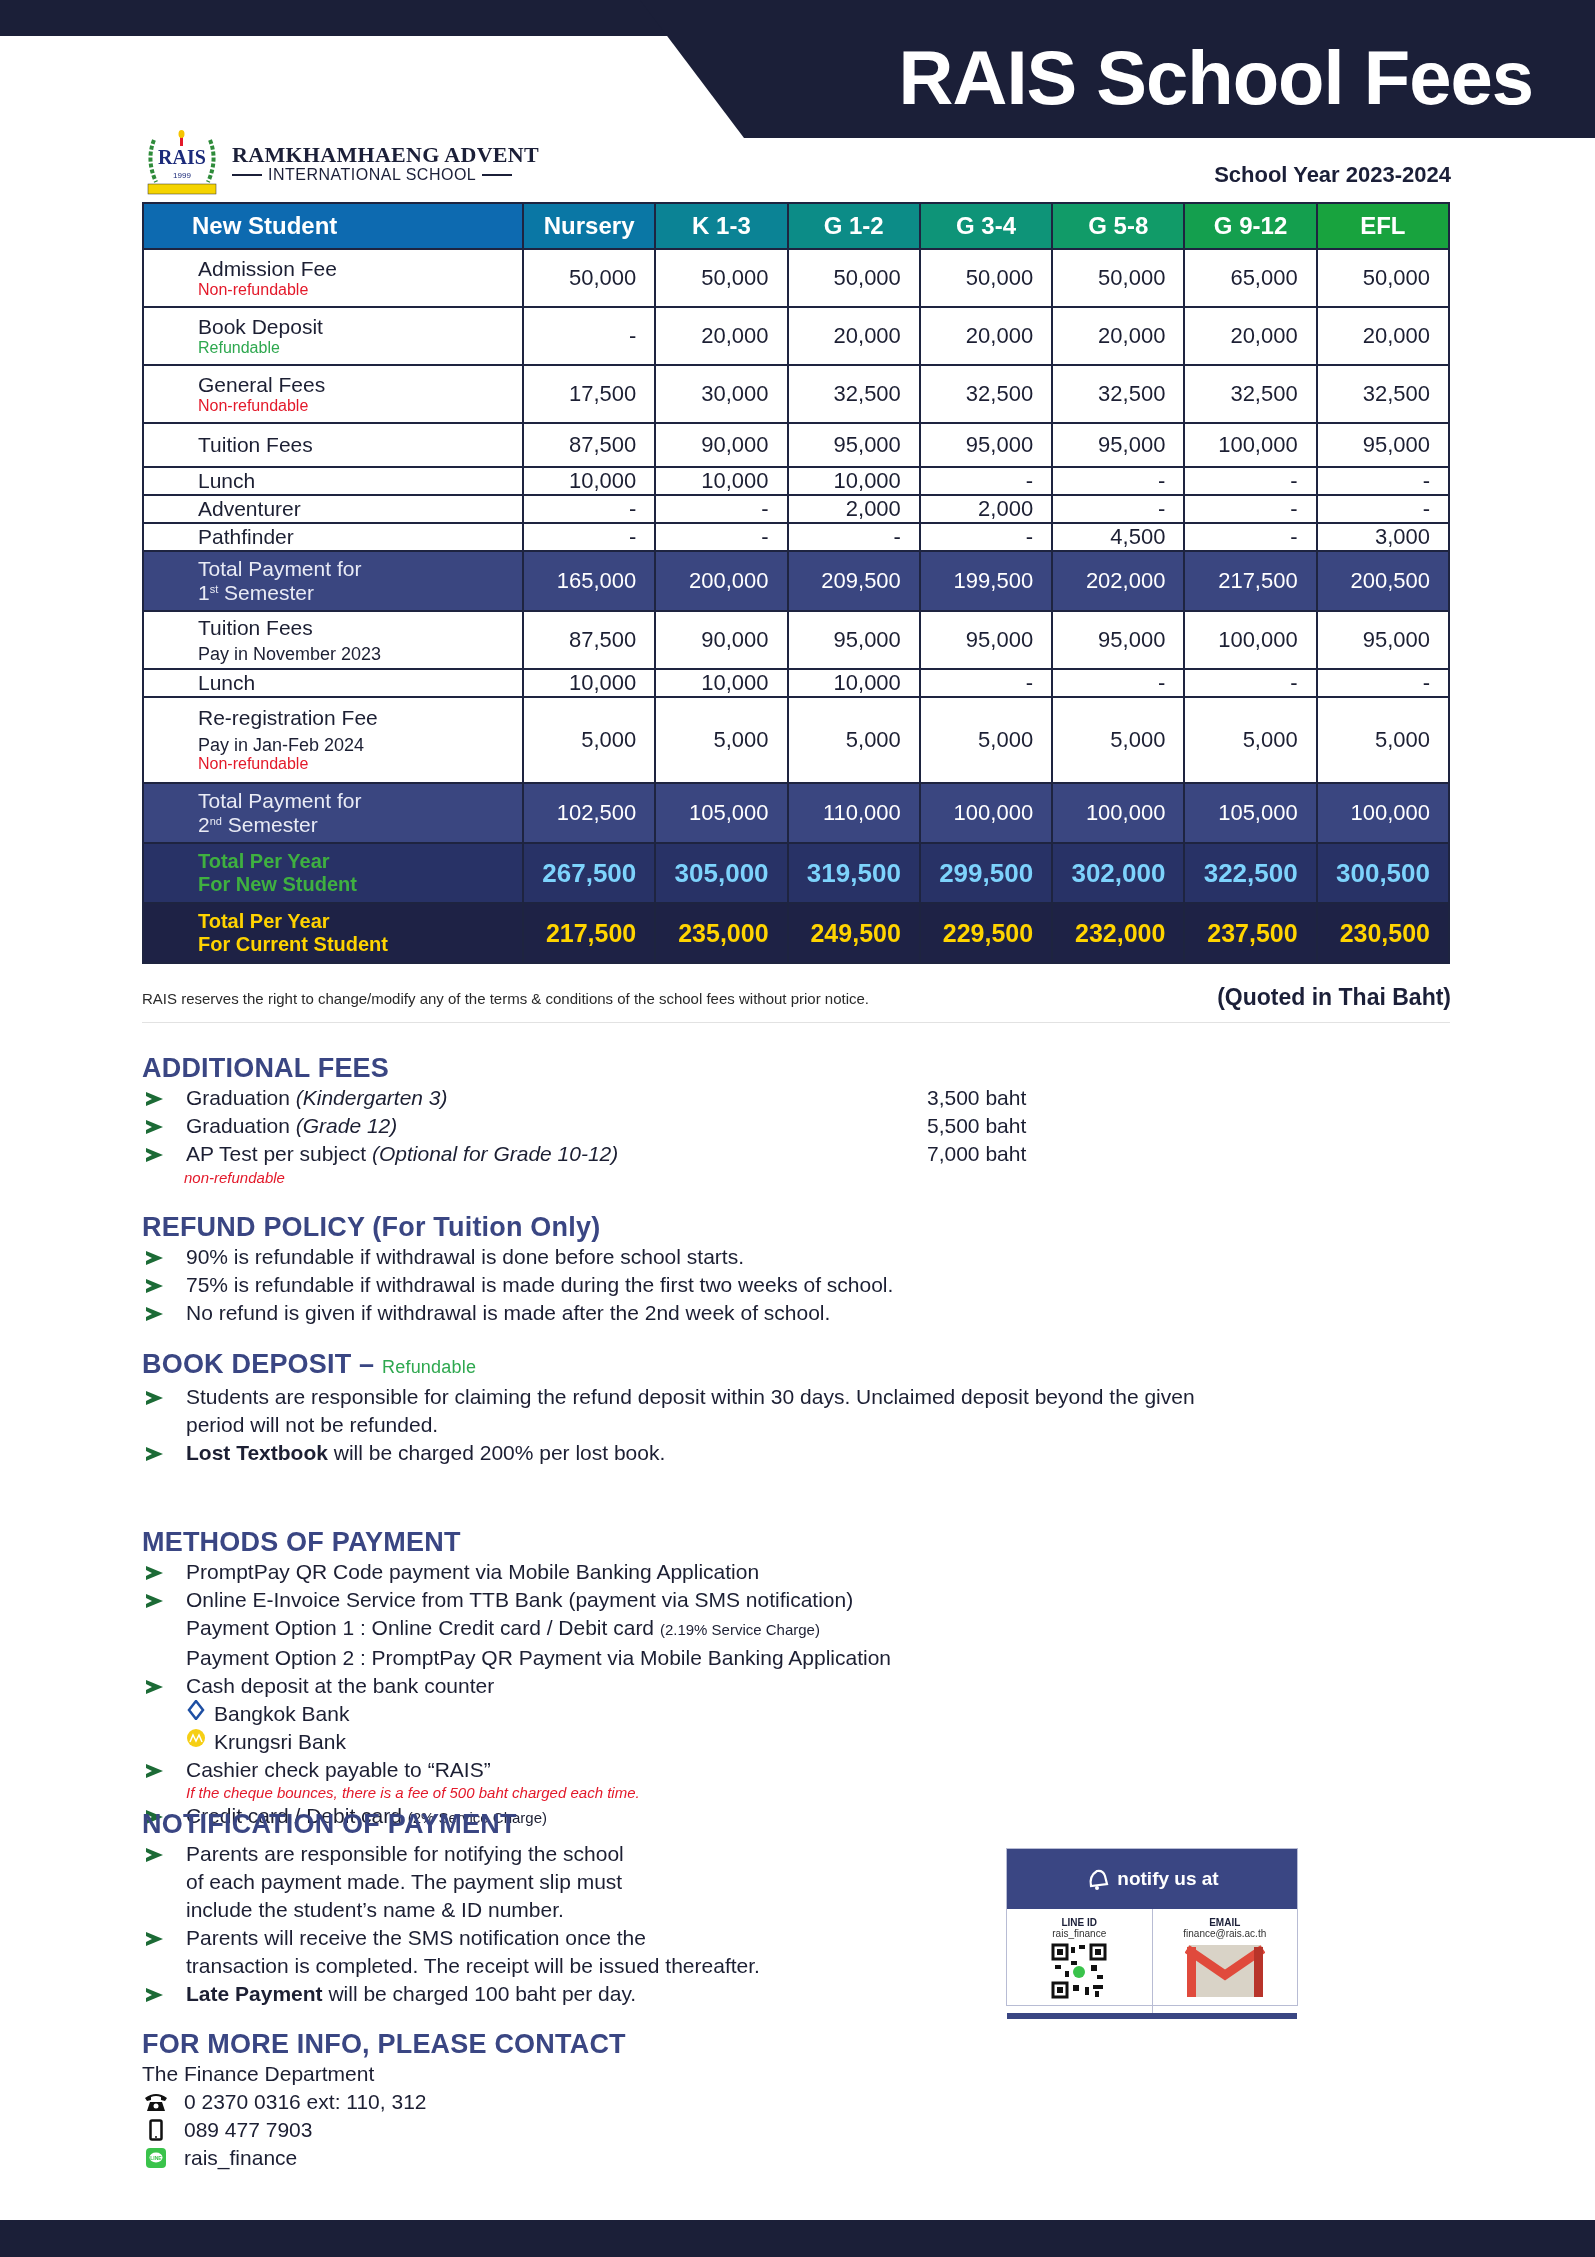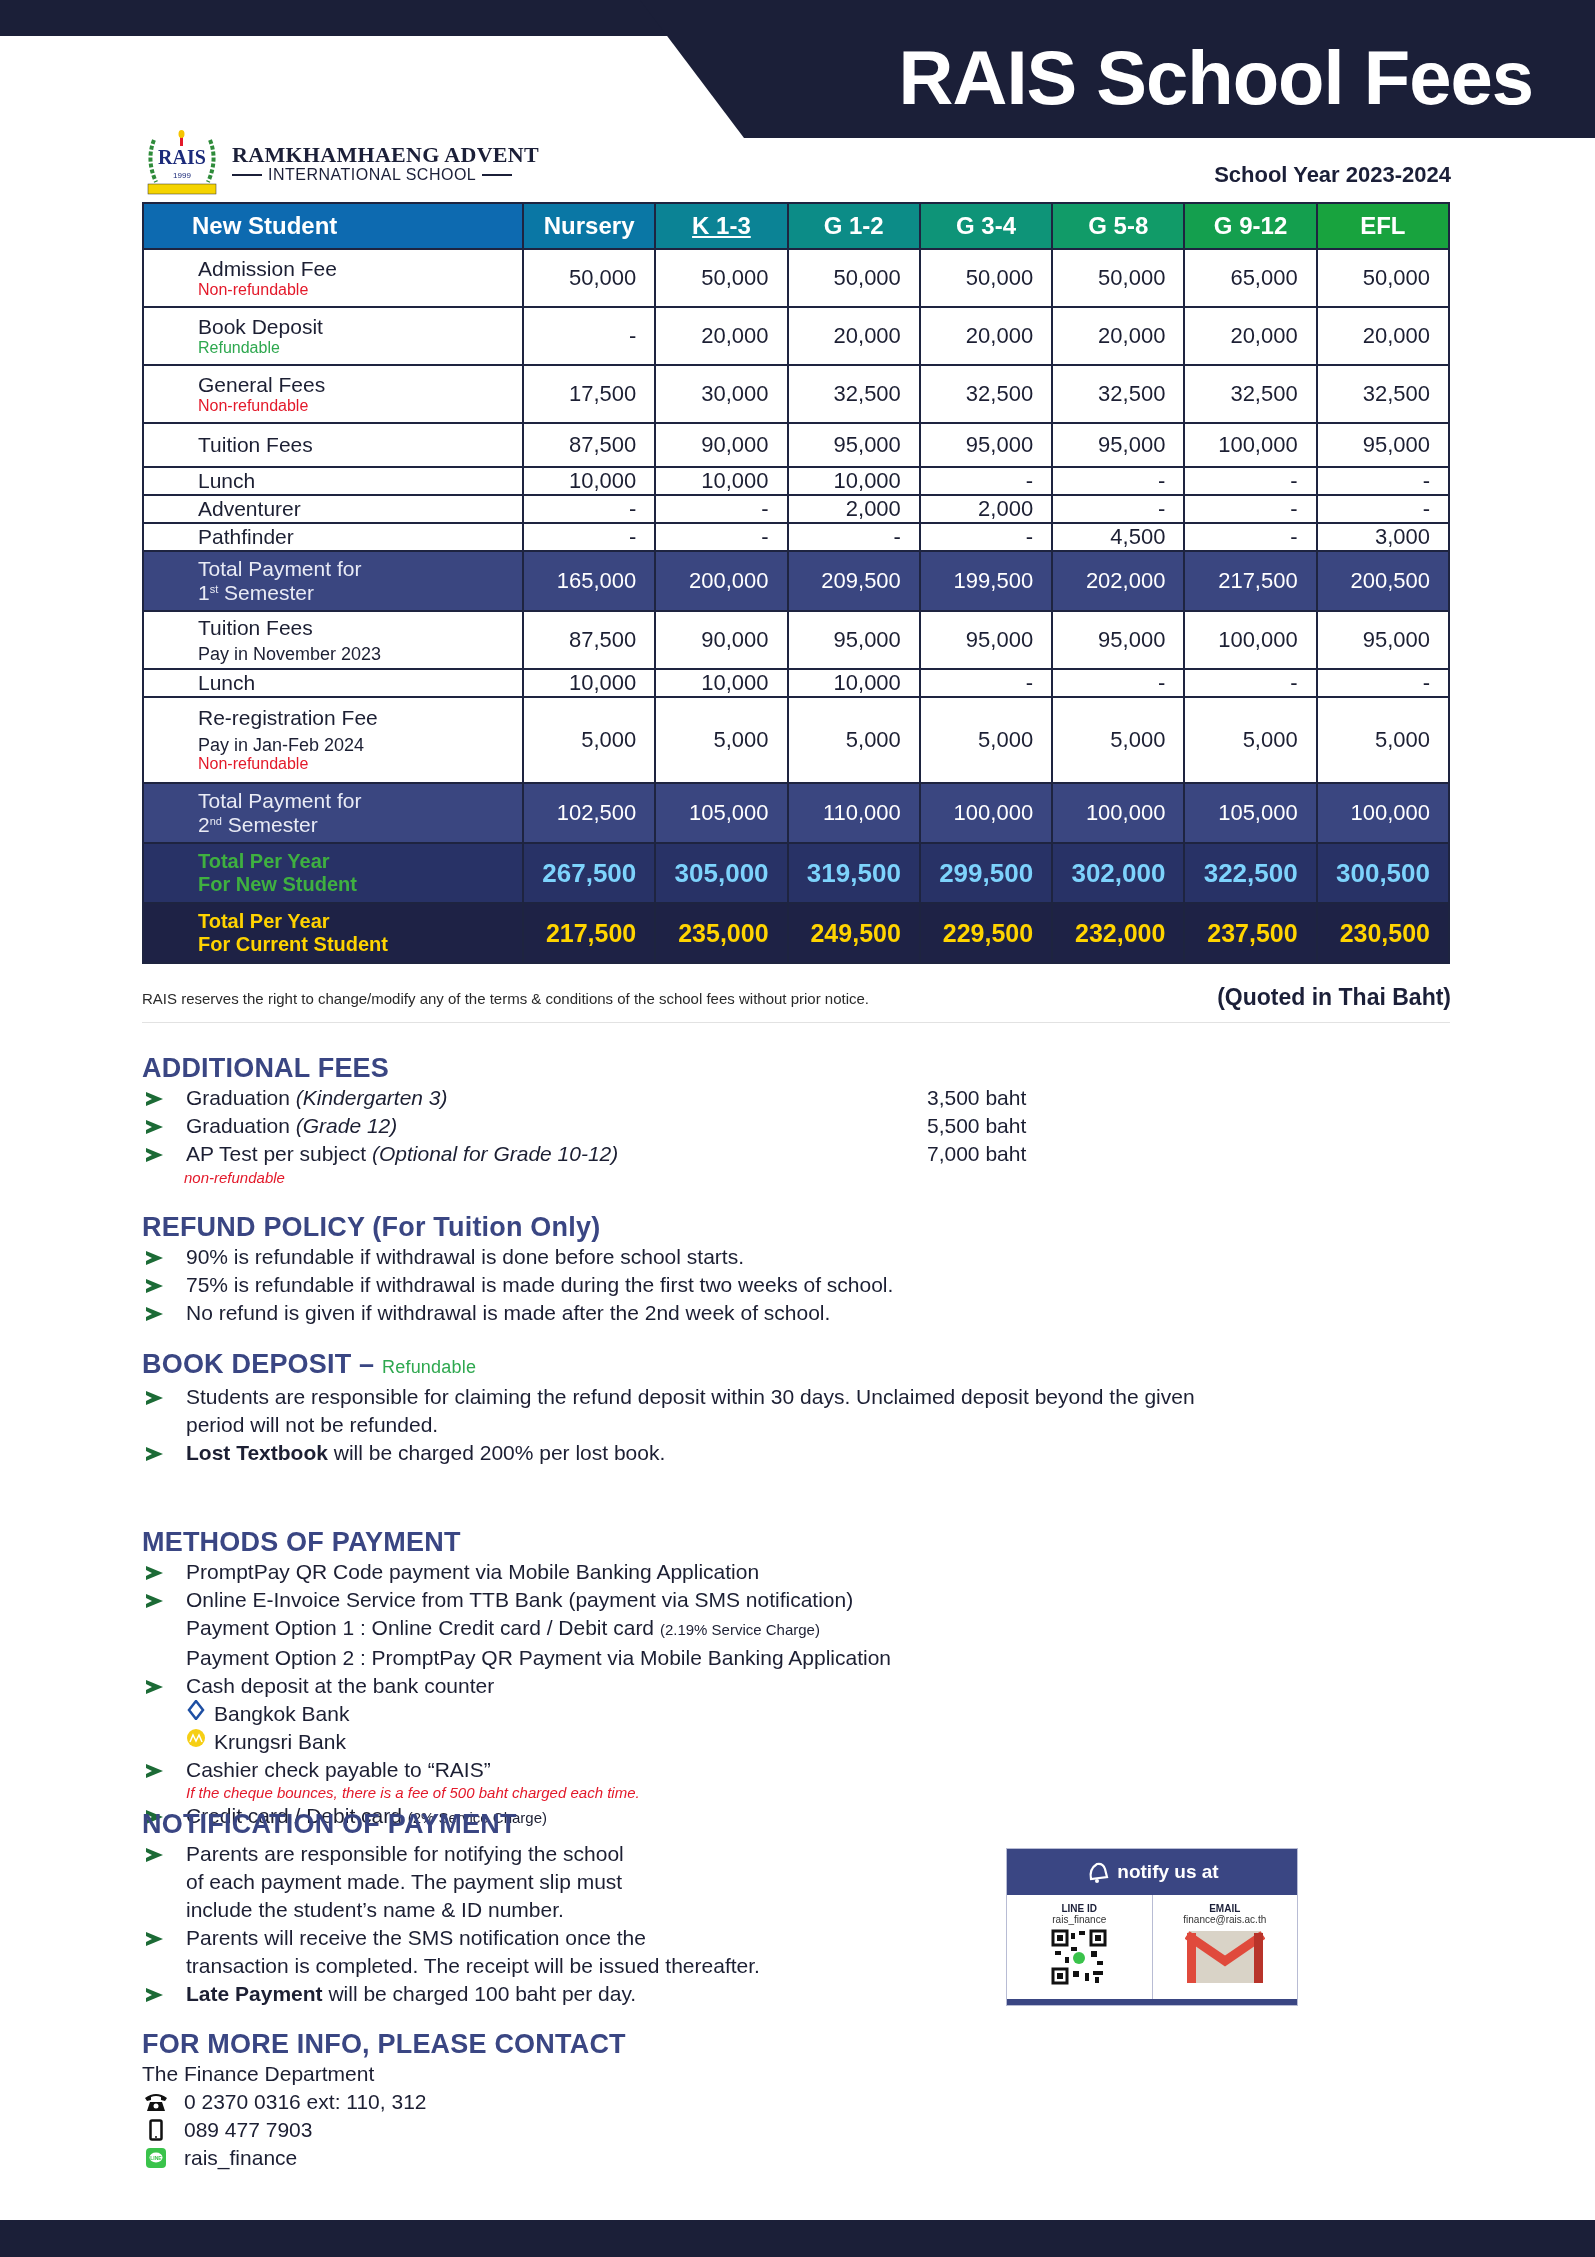--- a/index.html
+++ b/index.html
@@ -62,21 +62,21 @@
   .small { font-size: 15px; }
   .bold { font-weight: bold; }
   .amount { position: absolute; left: 785px; }
   .ital { font-style: italic; }
 
   .bank { display: flex; align-items: flex-start; gap: 8px; padding-left: 44px; font-size: 21px; line-height: 28px; }
   .bank .b-icon { width: 20px; height: 20px; display: inline-block; }
 
   
   .notify { position: absolute; left: 1006px; top: 1848px; width: 292px; height: 158px; border: 1px solid #b8bcd4; }
-  .notify-head { height: 46px; background: #3a4683; color: #fff; font-size: 19px; font-weight: bold;
+  .notify-head { height: 60px; background: #3a4683; color: #fff; font-size: 19px; font-weight: bold;
     display: flex; align-items: center; justify-content: center; gap: 6px; }
   .notify-body { display: flex; height: 104px; }
   .notify-col { flex: 1; text-align: center; padding-top: 8px; }
   .notify-col + .notify-col { border-left: 1px solid #b8bcd4; }
   .notify-col .lbl { font-size: 10px; font-weight: bold; color: #1b1f38; }
   .notify-col .val { font-size: 10px; color: #333; }
   .notify-foot { height: 6px; background: #3a4683; }
 
   .contact-row { display: flex; align-items: center; gap: 14px; font-size: 21px; line-height: 28px; }
   .contact-row .c-icon { width: 28px; text-align: center; display: inline-flex; justify-content: center; }
@@ -105,21 +105,21 @@
   <span>INTERNATIONAL SCHOOL</span>
   <span class="line"></span>
 </div>
 <div class="school-year">School Year 2023-2024</div>
 
 <table class="fees">
   <thead>
     <tr id="thead-row">
       <th class="first" style="background: rgb(13, 106, 176); width: 380px;">New Student</th>
     <th style="background: rgb(10, 119, 165);">Nursery</th>
-        <th style="background: rgb(11, 131, 149); text-decoration: underline;">K 1-3</th>
+        <th style="background: rgb(11, 131, 149);">K 1-3</th>
         <th style="background: rgb(12, 140, 135);">G 1-2</th>
         <th style="background: rgb(14, 148, 120);">G 3-4</th>
         <th style="background: rgb(17, 155, 104);">G 5-8</th>
         <th style="background: rgb(20, 159, 78);">G 9-12</th>
         <th style="background: rgb(24, 163, 62);">EFL</th>
       </tr>
   </thead>
   <tbody id="tbody">
       <tr class="r-tall">
         <td class="label"><span>Admission Fee</span><span class="sub red">Non-refundable</span></td>

